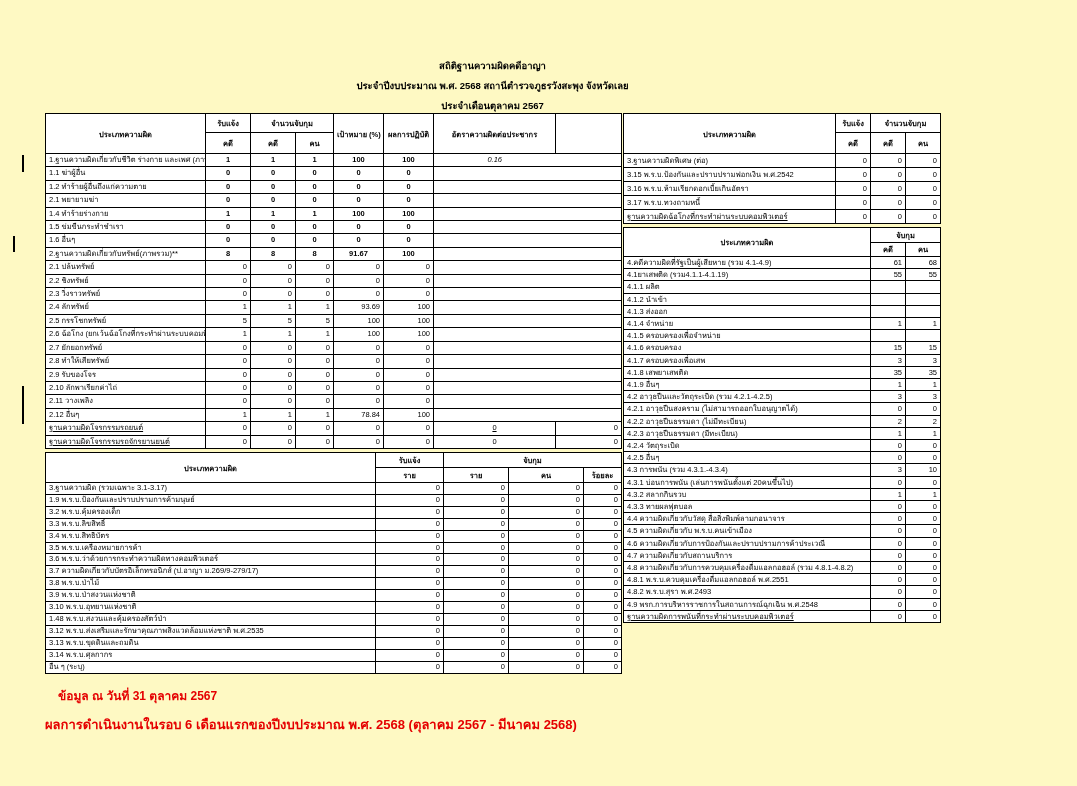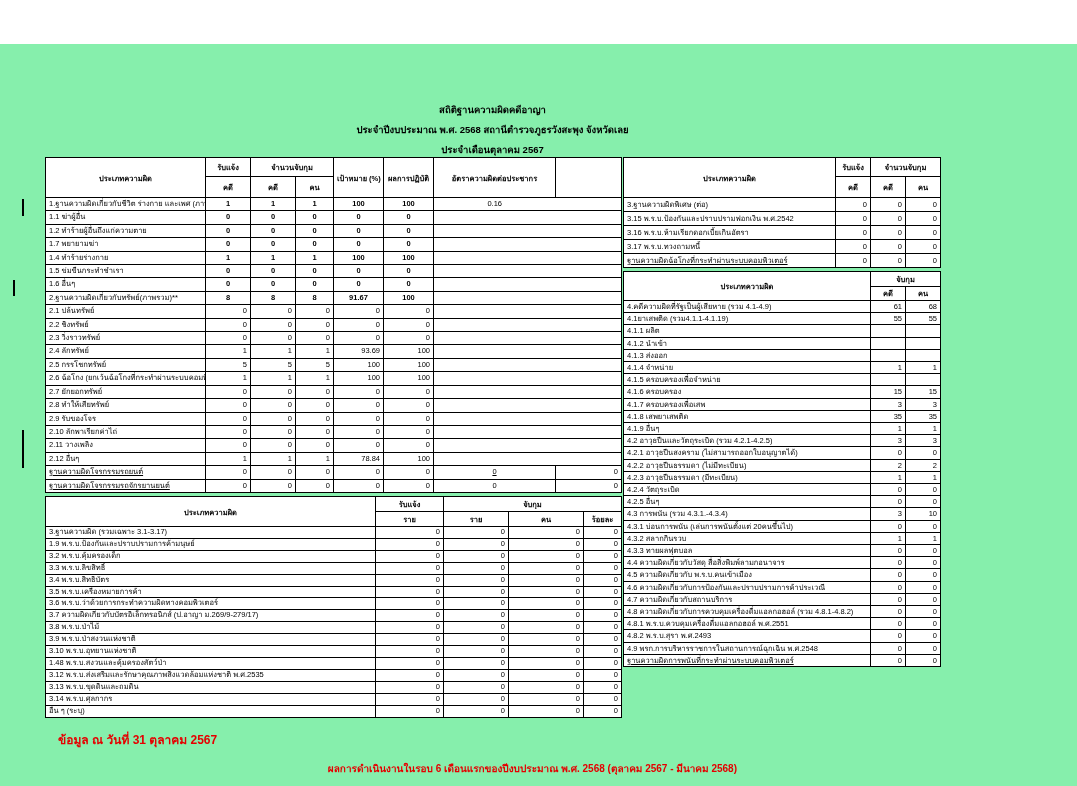--- a/index.html
+++ b/index.html
@@ -1,17 +1,17 @@
 <!DOCTYPE html>
 <html><head>
 <meta charset="utf-8">
 <style>
   html,body{margin:0;padding:0;background:#ffffff;}
   body{width:1077px;height:786px;position:relative;font-family:"Liberation Sans",sans-serif;color:#000;}
-  .page{position:absolute;inset:0;background:#86efac;overflow:hidden;margin-top:44px;}
+  .page{position:absolute;inset:0;background:#fef9c3;overflow:hidden;}
 
   .titles{position:absolute;left:45px;top:56px;width:895px;text-align:center;
           font-weight:bold;font-size:9.5px;line-height:20px;}
 
   table{border-collapse:collapse;table-layout:fixed;position:absolute;background:#fff;
         font-size:7.5px;border:1.5px solid #000;}
   th,td{border:1px solid #000;padding:0 3px;overflow:hidden;white-space:nowrap;
         font-weight:normal;vertical-align:middle;}
   thead th{font-weight:bold;text-align:center;}
 
@@ -32,25 +32,25 @@
   #tblC2{left:623px;top:227px;width:317px;}
   #tblC2 thead th{height:13.5px;}
   #tblC2 tbody td{height:11.2px;line-height:11.2px;}
 
   td.lbl{text-align:left;}
   .c{text-align:center;}
   .r{text-align:right;}
   .b{font-weight:bold;}
   .u{text-decoration:underline;}
   tr.tt td{border-top:1.5px solid #000;}
-  td.nob{border-right-style:hidden;}  
+  td.nob{border-right-style:hidden;font-style:italic;}  
 
   .note-date{position:absolute;left:58px;top:686px;font-size:12px;font-weight:bold;}
-  .footer{position:absolute;left:37px;top:714px;width:700px;text-align:right;
-          font-weight:bold;font-size:10px;line-height:21px;}
+  .footer{position:absolute;left:45px;top:714px;width:700px;text-align:left;
+          font-weight:bold;font-size:13px;line-height:21px;}
   .red{color:#e50000;}
 
   .mark{position:absolute;width:2px;background:#000;}
   #mark1{left:22px;top:155px;height:17px;}
   #mark2{left:13px;top:236px;height:16px;}
   #mark3{left:22px;top:386px;height:38px;}
 </style>
 </head>
 <body>
 
@@ -118,21 +118,21 @@
           <td class="lbl">1.2 ทำร้ายผู้อื่นถึงแก่ความตาย</td>
           <td class="c b">0</td>
           <td class="c b">0</td>
           <td class="c b">0</td>
           <td class="c b">0</td>
           <td class="c b">0</td>
           <td class="c nob"></td>
           <td class="r"></td>
         </tr>
         <tr>
-          <td class="lbl">1.7 พยายามฆ่า</td>
+          <td class="lbl">2.1 พยายามฆ่า</td>
           <td class="c b">0</td>
           <td class="c b">0</td>
           <td class="c b">0</td>
           <td class="c b">0</td>
           <td class="c b">0</td>
           <td class="c nob"></td>
           <td class="r"></td>
         </tr>
         <tr>
           <td class="lbl">1.4 ทำร้ายร่างกาย</td>

